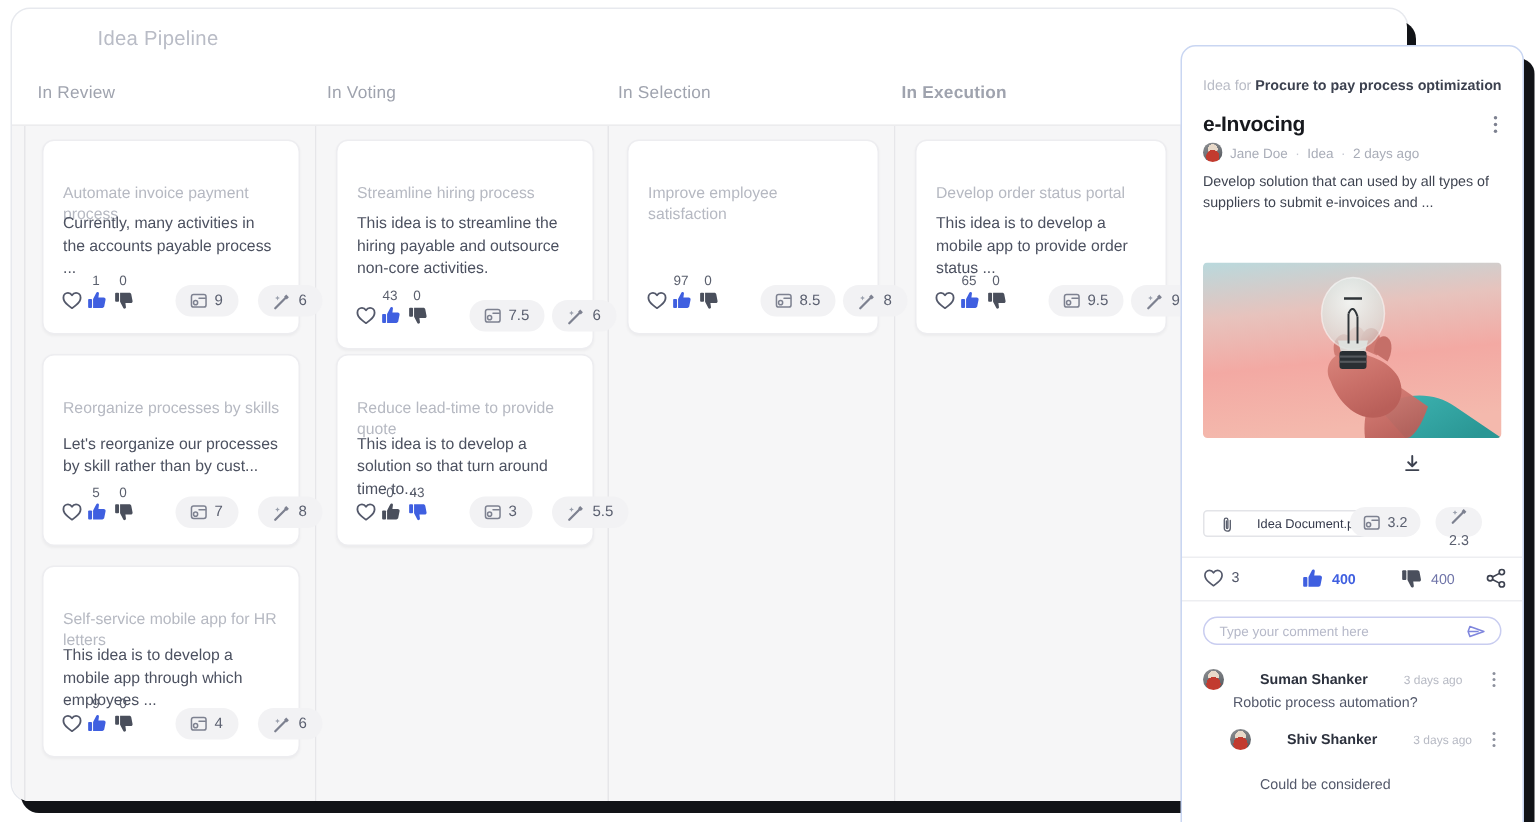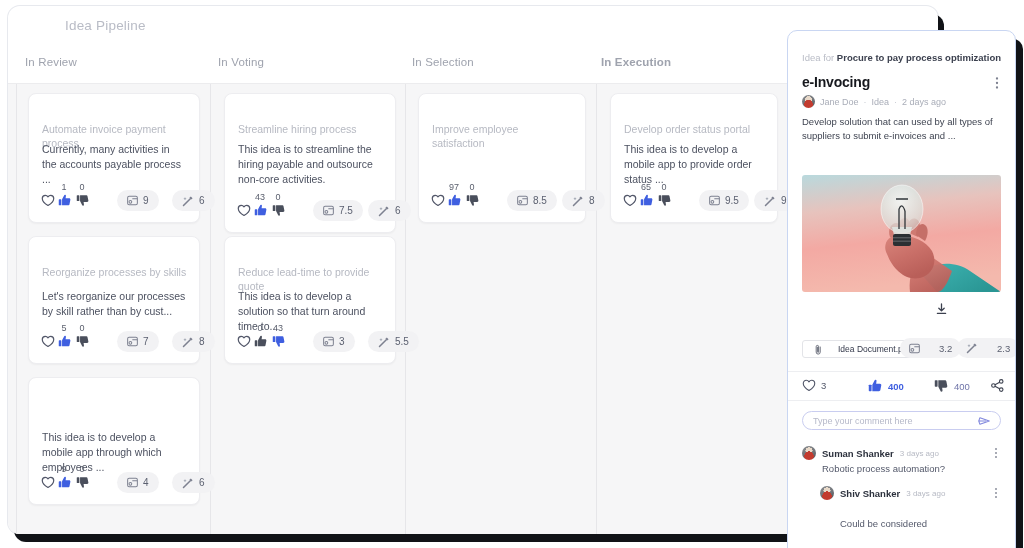--- a/index.html
+++ b/index.html
@@ -135,40 +135,40 @@
     position: absolute; left: 14px; top: 269px; width: 135px; height: 18px;
     border: 1px solid #e3e4e8; border-radius: 3px;
     display: flex; align-items: center; gap: 16px; padding: 0 12px; margin-top: 40px;
   }
   .dp-file .fname { font-size: 8.5px; color: #33384a; }
   .dp-dl { position: absolute; left: 148px; top: 272px; width: 11px; height: 12px; }
 
   .dp-badges { position: absolute; right: 12px; top: 307px; height: 20px; }
   .dp-badge {
     position: absolute; top: 0; height: 20px; background: #f2f2f4;
-    border-radius: 10px; display:flex; align-items:center; gap:19px; padding: 0 9px;
+    border-radius: 10px; display:flex; align-items:center; gap:5px; padding: 0 9px;
   }
   .dp-badge .bval { font-size: 9.5px; color: #5b6070; }
 
   .dp-actions {
     position: absolute; left: 0; top: 340px; width: 227px; height: 30px;
     border-top: 1px solid #edeef1; border-bottom: 1px solid #edeef1;
   }
   .act { position: absolute; top: 7px; display: flex; align-items: center; gap: 5px; }
   .act .cnt { font-size: 9.5px; }
 
   .dp-comment-box {
     position: absolute; left: 14px; top: 380px; width: 199px; height: 19px;
     border: 1px solid #c9cdf0; border-radius: 10px;
     display: flex; align-items: center; padding: 0 10px;
   }
   .dp-comment-box .ph { font-size: 9px; color: #b6b9c9; flex: 1; }
 
   .cmt { position: absolute; }
-  .cmt-head { display: flex; align-items: center; gap: 6px; }
+  .cmt-head { display: flex; align-items: center; gap: 24px; }
   .cmt-name { font-size: 9.5px; font-weight: bold; color: #2c313d; }
   .cmt-time { font-size: 8px; color: #b7bac4; }
   .cmt-text { font-size: 9.5px; color: #53586a; }
   .cmt-kebab { position: absolute; right: 0; top: 1px; width: 10px; height: 12px; }
 </style>
 </head>
 <body>
 
 <div id="root">
 
@@ -272,20 +272,21 @@
                   <path d="M1.5 10.5 L8.3 3.7" stroke="#7d8190" stroke-width="1.5" stroke-linecap="round"></path>
                   <path d="M7.4 2.8 L9.2 4.6 L10.6 3.2 L8.8 1.4 Z" fill="#7d8190"></path>
                   <path d="M3.0 2.1 l.5 1.1 1.1.5 -1.1.5 -.5 1.1 -.5-1.1 -1.1-.5 1.1-.5z" fill="#9aa0ad"></path>
                 </svg>
               </span>
               <span class="bval">8</span>
             </div>
           </div>
         </div>
         <div class="card" style="left:20px;top:293px;width:172px;height:128px;">
+          <div class="card-title">Self-service mobile app for HR letters</div>
           <div class="card-desc" style="top:52px;">This idea is to develop a mobile app through which employees ...</div>
           <div class="card-footer">
             <div class="vote-group">
               <div class="vote-counts">
                 <div class="vcount" style="left:0px;">9</div>
                 <div class="vcount" style="left:18px;">0</div>
               </div>
               <div class="vote-icons">
                 <div class="vicon" style="left:0px;"><span><svg width="14" height="13" viewBox="0 0 16 15">
                       <path d="M8 13.2C8 13.2 1.4 9.3 1.4 5.1 1.4 3 3 1.5 4.9 1.5c1.3 0 2.4.7 3.1 1.8.7-1.1 1.8-1.8 3.1-1.8 1.9 0 3.5 1.5 3.5 3.6 0 4.2-6.6 8.1-6.6 8.1z" fill="none" stroke="#53586a" stroke-width="1.4" stroke-linejoin="round"></path>
@@ -606,21 +607,21 @@
         <div class="dp-badge" style="left:-103px;">
           <span>
             <svg width="11" height="11" viewBox="0 0 12 12">
               <rect x="0.7" y="1.4" width="10.6" height="9.2" rx="1.6" fill="none" stroke="#7d8190" stroke-width="1.1"></rect>
               <circle cx="3.7" cy="7.4" r="1.5" fill="none" stroke="#7d8190" stroke-width="1.1"></circle>
               <path d="M6.2 4.1h4.6" stroke="#7d8190" stroke-width="1.1" stroke-linecap="round"></path>
             </svg>
           </span>
           <span class="bval">3.2</span>
         </div>
-        <div class="dp-badge" style="left:-46px;">
+        <div class="dp-badge" style="left:-46px;flex-direction:column;">
           <span>
             <svg width="12" height="12" viewBox="0 0 12 12">
               <path d="M1.5 10.5 L8.3 3.7" stroke="#7d8190" stroke-width="1.5" stroke-linecap="round"></path>
               <path d="M7.4 2.8 L9.2 4.6 L10.6 3.2 L8.8 1.4 Z" fill="#7d8190"></path>
               <path d="M3.0 2.1 l.5 1.1 1.1.5 -1.1.5 -.5 1.1 -.5-1.1 -1.1-.5 1.1-.5z" fill="#9aa0ad"></path>
             </svg>
           </span>
           <span class="bval">2.3</span>
         </div>
       </div>

